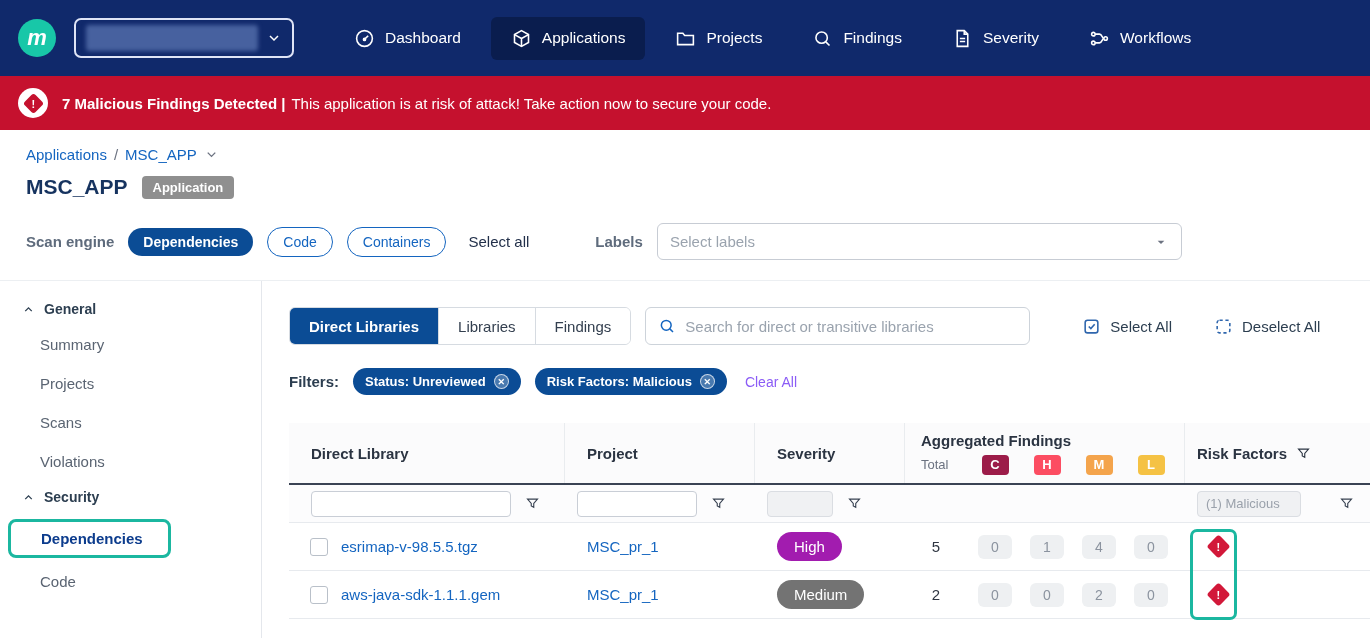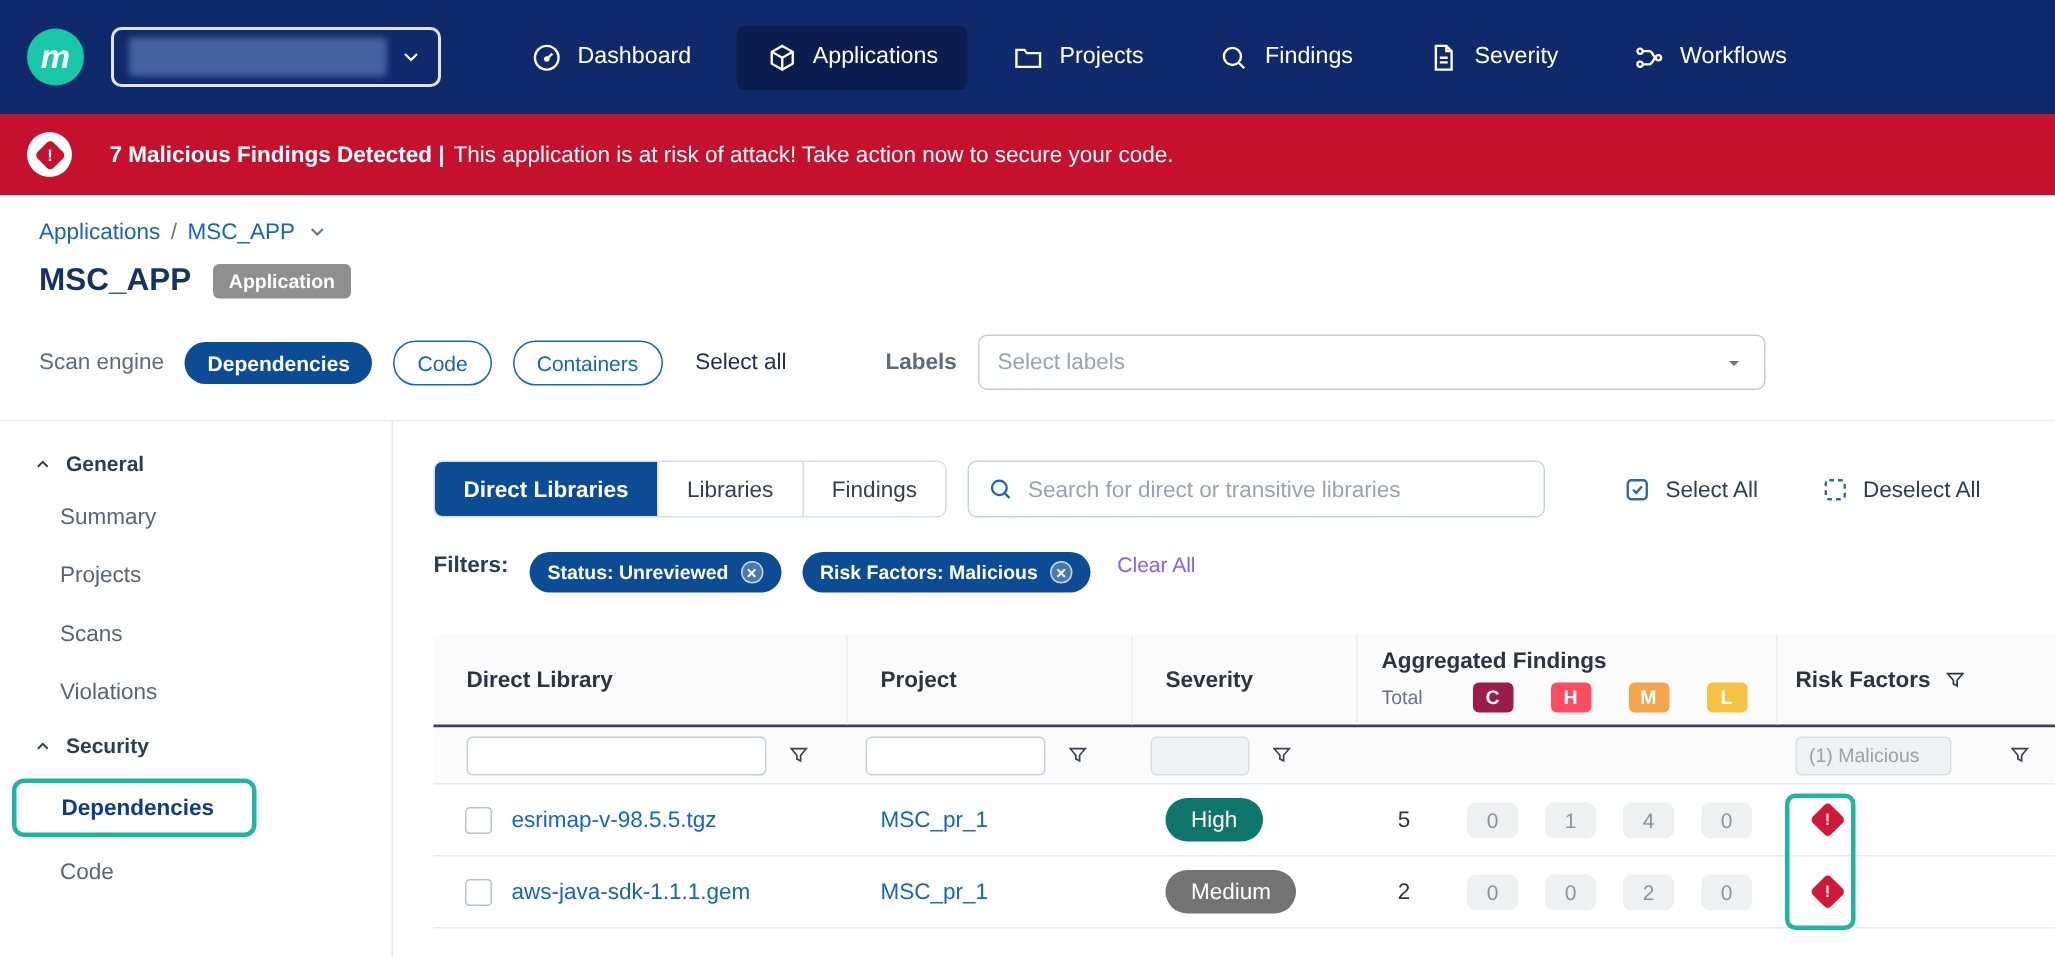--- a/index.html
+++ b/index.html
@@ -15,35 +15,35 @@
   .nav-items { display: flex; align-items: center; gap: 10px; margin-left: 22px; }
   .nav-item { display: flex; align-items: center; gap: 10px; color: #fff; font-size: 15.5px; padding: 11px 20px; border-radius: 6px; cursor: pointer; white-space: nowrap; }
   .nav-item.active { background: #0A1D4E; }
   .nav-item svg { flex: 0 0 auto; }
 
   
   .alert { height: 54px; background: #C5112E; display: flex; align-items: center; padding: 0 18px; gap: 14px; color: #fff; }
   .alert-icon { width: 30px; height: 30px; border-radius: 50%; background: #fff; display: flex; align-items: center; justify-content: center; flex: 0 0 auto; }
   .alert-diamond { width: 15px; height: 15px; background: #C5112E; border-radius: 3px; transform: rotate(45deg); display: flex; align-items: center; justify-content: center; }
   .alert-diamond span { transform: rotate(-45deg); color: #fff; font-weight: bold; font-size: 11px; }
-  .alert-text { font-size: 15px; margin-left: 11px; }
+  .alert-text { font-size: 15px; }
   .alert-text b { font-weight: bold; margin-right: 6px; }
 
   
   .pagehead { padding: 16px 26px 0 26px; }
   .breadcrumb { font-size: 15px; display: flex; align-items: center; gap: 7px; color: #6b7280; }
   .breadcrumb .link { color: #1465C0; cursor: pointer; }
   .breadcrumb .current { color: #1465C0; cursor: pointer; }
   .breadcrumb svg { color: #6b7280; }
   .title-row { margin-top: 12px; display: flex; align-items: center; gap: 14px; }
   .page-title { font-size: 21px; font-weight: bold; color: #16335F; }
   .page-badge { background: #8f8f8f; color: #fff; font-size: 13px; font-weight: bold; padding: 4px 11px; border-radius: 4px; }
 
   .scan-row { margin-top: 24px; display: flex; align-items: center; gap: 14px; }
-  .scan-label { font-size: 15px; font-weight: normal; color: #5E6B7C; }
+  .scan-label { font-size: 15px; font-weight: bold; color: #5E6B7C; }
   .pill { font-size: 14px; padding: 6px 15px; border-radius: 999px; cursor: pointer; white-space: nowrap; }
   .pill.active { background: #0B4C95; color: #fff; font-weight: bold; }
   .pill.outline { border: 1px solid #1465C0; color: #1465C0; background: #fff; }
   .select-all-link { font-size: 15px; color: #22304a; margin-left: 8px; cursor: pointer; }
   .labels-label { font-size: 15px; font-weight: bold; color: #5E6B7C; margin-left: 52px; }
   .labels-select { width: 525px; height: 37px; border: 1px solid #c7ccd4; border-radius: 6px; display: flex; align-items: center; padding: 0 12px; cursor: pointer; }
   .labels-placeholder { flex: 1; color: #9aa3ae; font-size: 15px; }
   .labels-select svg { color: #6b7280; }
 
   
@@ -66,21 +66,21 @@
   .search-box { margin-left: 14px; width: 385px; height: 38px; border: 1px solid #cdd3da; border-radius: 6px; display: flex; align-items: center; padding: 0 12px; gap: 9px; }
   .search-box svg { color: #1465C0; flex: 0 0 auto; }
   .search-box input { border: none; outline: none; flex: 1; font-size: 15px; font-family: "Liberation Sans", sans-serif; color: #333; }
   .search-box input::placeholder { color: #9aa3ae; }
   .sel-action { display: flex; align-items: center; gap: 9px; font-size: 15px; color: #2C3E50; cursor: pointer; }
   .sel-action svg { color: #2F66AD; }
   .sel-action.first { margin-left: 52px; }
   .sel-action.second { margin-left: 42px; }
 
   
-  .filters-row { margin-top: 23px; display: flex; align-items: flex-start; gap: 14px; }
+  .filters-row { margin-top: 23px; display: flex; align-items: center; gap: 14px; }
   .filters-label { font-size: 15px; font-weight: bold; color: #2C3E50; }
   .chip { background: #0B4C95; color: #fff; font-size: 13px; font-weight: bold; border-radius: 999px; padding: 6px 12px; display: flex; align-items: center; gap: 8px; cursor: default; }
   .chip-x { width: 15px; height: 15px; border-radius: 50%; background: rgba(255,255,255,.25); border: 1px solid rgba(255,255,255,.7); display: flex; align-items: center; justify-content: center; font-size: 9px; cursor: pointer; }
   .clear-all { color: #8b5cf6; font-size: 14px; cursor: pointer; margin-left: 4px; }
 
   
   .table { margin-top: 28px; width: 1081px; position: relative; }
   .t-head { display: flex; background: #fbfbfc; border-bottom: 2px solid #3a4354; height: 62px; }
   .t-filter { display: flex; background: #fcfcfd; border-bottom: 1px solid #e7eaee; height: 38px; align-items: center; }
   .t-row { display: flex; border-bottom: 1px solid #e7eaee; height: 48px; align-items: center; }
@@ -112,21 +112,21 @@
   .t-filter svg { color: #374151; cursor: pointer; }
   .t-filter .col-risk { padding: 0 16px 0 12px; justify-content: space-between; }
   .risk-filter-value { width: 104px; height: 26px; background: #f0f1f3; border: 1px solid #dadde2; border-radius: 4px; color: #9aa1ab; font-size: 13px; display: flex; align-items: center; padding-left: 8px; }
 
   .t-row .col-lib { display: flex; align-items: center; gap: 13px; padding-left: 21px; }
   .checkbox { width: 18px; height: 18px; border: 1.5px solid #b9c0c9; border-radius: 3px; background: #fff; cursor: pointer; flex: 0 0 auto; }
   .lib-link, .proj-link { color: #1465C0; font-size: 15px; cursor: pointer; }
   .t-row .col-proj { padding-left: 22px; }
   .t-row .col-sev { padding-left: 22px; }
   .sev-pill { border-radius: 999px; color: #fff; font-size: 15px; padding: 6px 17px; display: inline-block; }
-  .sev-high { background: #0f766e; }
+  .sev-high { background: #a21caf; }
   .sev-medium { background: #737373; }
   .t-row .col-agg { display: flex; align-items: center; padding-left: 16px; }
   .agg-total-val { width: 48px; font-size: 15px; color: #2F3642; text-align: center; padding-right: 18px; }
   .count-pill { width: 34px; height: 24px; border-radius: 6px; background: #eef0f2; color: #8b939f; font-size: 14px; display: flex; align-items: center; justify-content: center; }
   .t-row .col-risk { padding-left: 25px; }
   .risk-diamond { width: 17px; height: 17px; background: #D21839; border-radius: 3px; transform: rotate(45deg); display: flex; align-items: center; justify-content: center; cursor: pointer; }
   .risk-diamond span { transform: rotate(-45deg); color: #fff; font-weight: bold; font-size: 11px; }
   .risk-highlight { position: absolute; left: 901px; top: 106px; width: 47px; height: 91px; border: 3px solid #1BB7A0; border-radius: 7px; pointer-events: none; }
 </style>
 </head>

